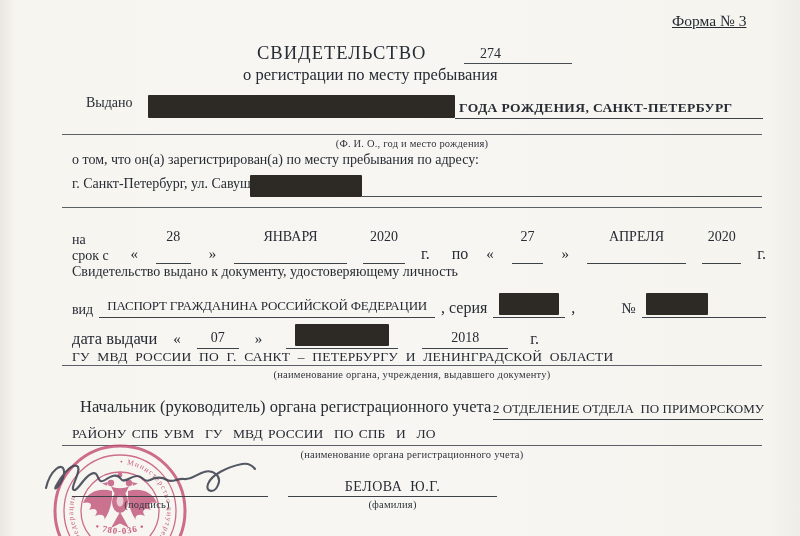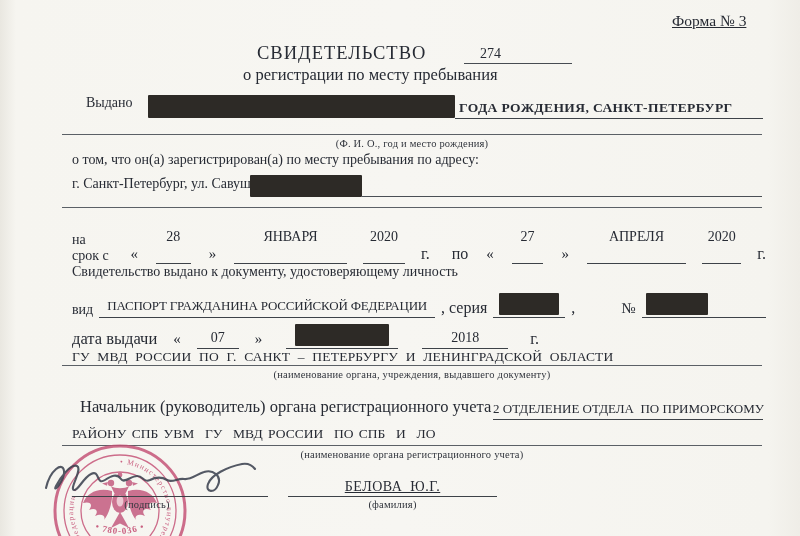--- a/index.html
+++ b/index.html
@@ -130,17 +130,17 @@
     </text>
   </svg>
 
   <svg class="abs" style="left:40px;top:452px;" width="230" height="52" viewBox="0 0 230 52">
     <path d="M6,36 C10,18 23,9 24,19 C25,29 12,42 16,34 C20,26 31,11 37,14 C43,17 29,37 34,38 C38,39 43,26 51,22 C60,17 56,34 65,28 C71,24 77,21 81,27 C84,32 91,24 97,24 C104,24 103,31 110,28 C116,25 122,25 127,28 C132,31 138,26 144,27 C151,28 157,22 164,20 C173,17 182,24 178,33 C175,41 165,41 168,32 C171,23 187,15 202,12 C208,11 212,13 215,17" fill="none" stroke="#3c4250" stroke-width="2.1" stroke-linecap="round" opacity="0.88"></path>
   </svg>
 
   <div class="abs vrule" style="left:72px;top:496px;width:196px;border-bottom-width:1.5px;"></div>
   <div class="abs caption" style="left:97px;top:499px;width:100px;">(подпись)</div>
 
-  <div class="abs" style="left:288px;top:479px;width:209px;text-align:center;font-size:14px;letter-spacing:0.5px;white-space:pre;text-decoration:underline;">БЕЛОВА  Ю.Г.</div>
+  <div class="abs" style="left:288px;top:479px;width:209px;text-align:center;font-size:14px;letter-spacing:0.5px;white-space:pre;">БЕЛОВА  Ю.Г.</div>
   <div class="abs vrule" style="left:288px;top:496px;width:209px;border-bottom-width:1.5px;"></div>
   <div class="abs caption" style="left:288px;top:499px;width:209px;">(фамилия)</div>
 
 </div>
 
 </body></html>

